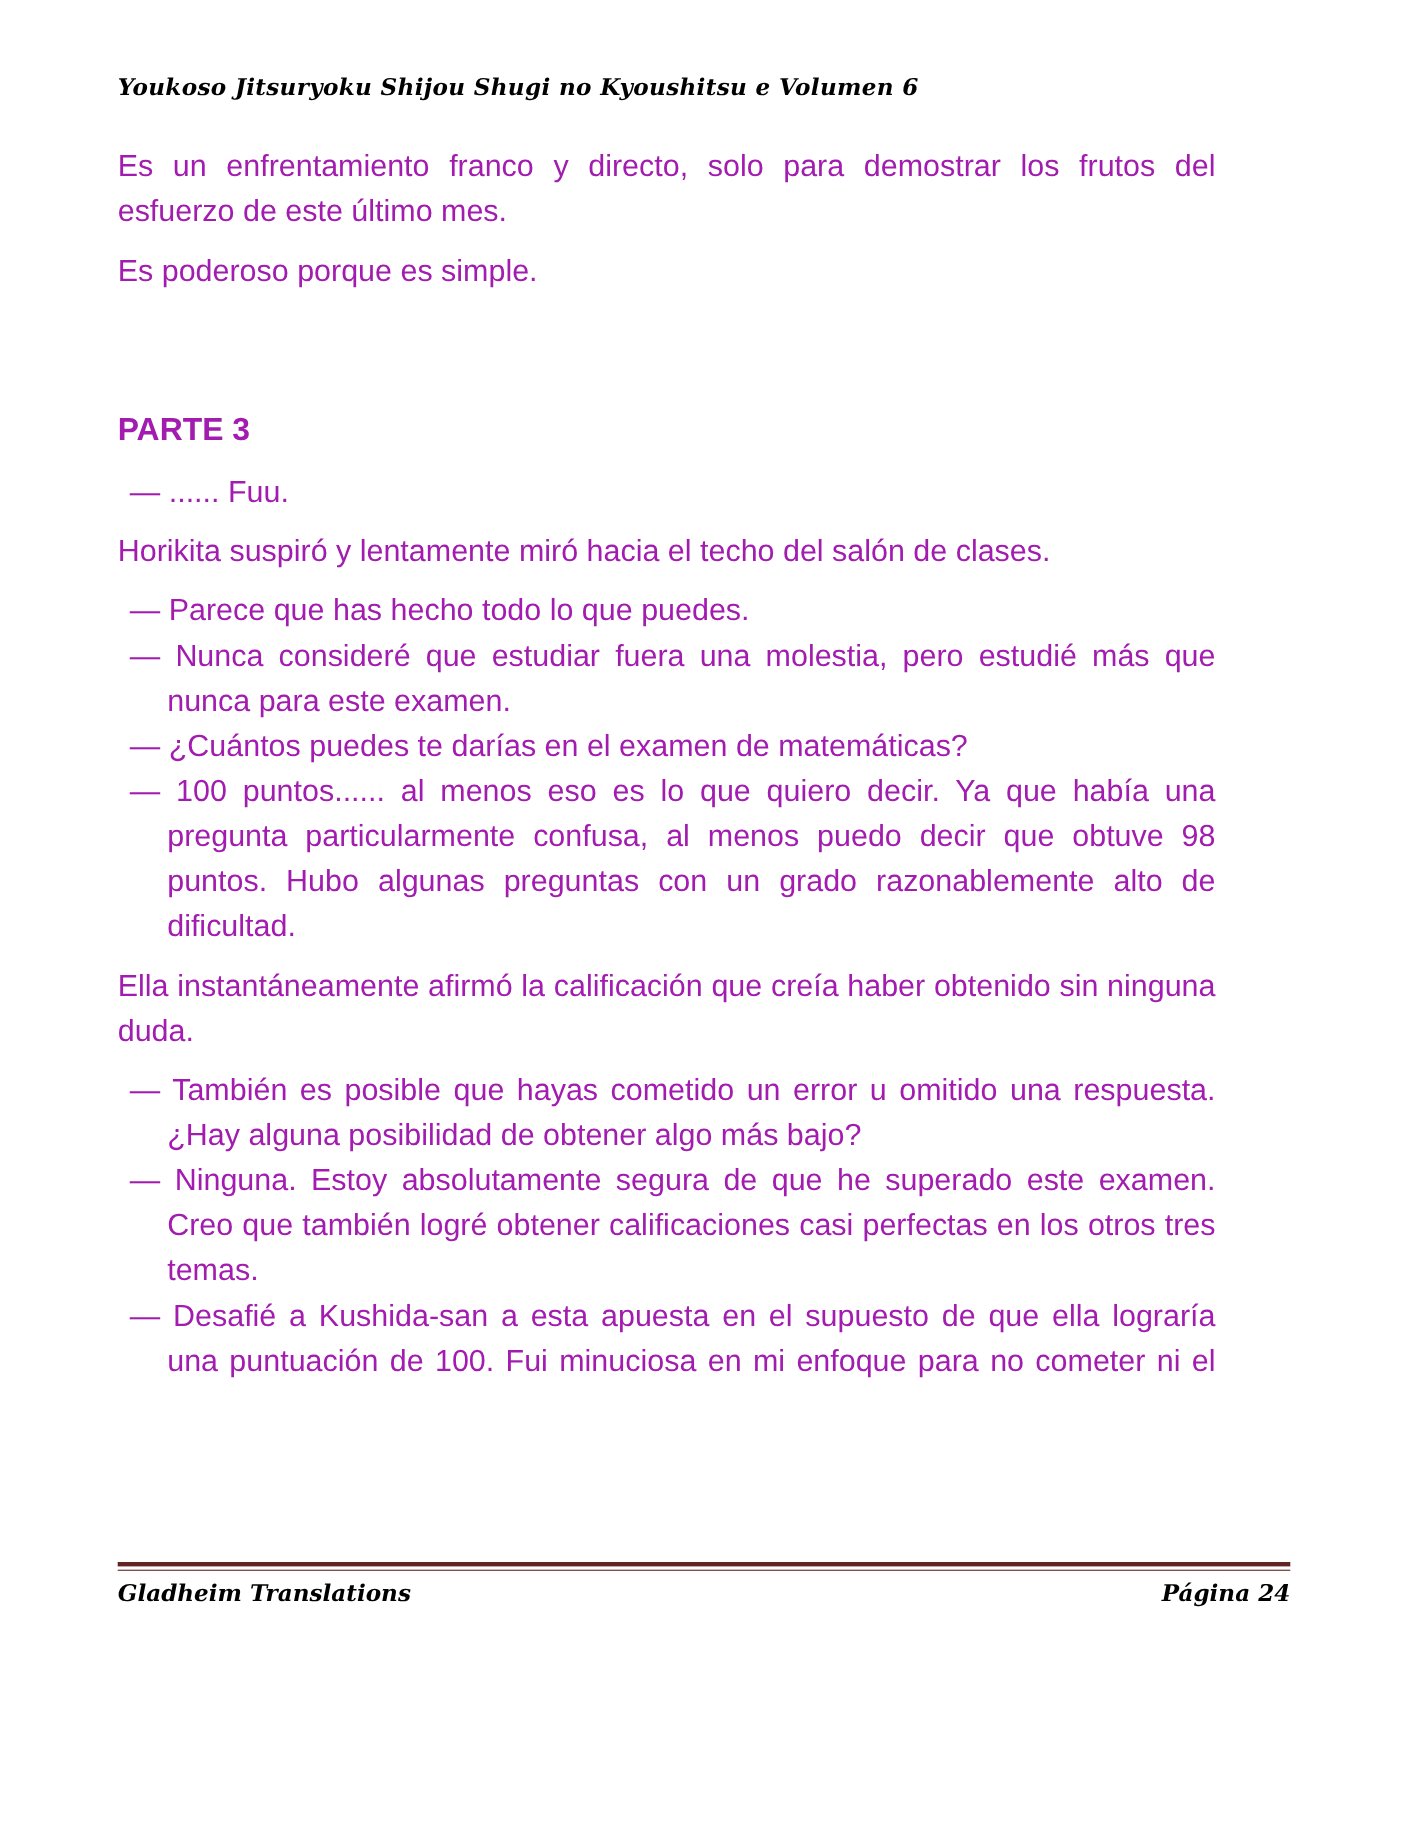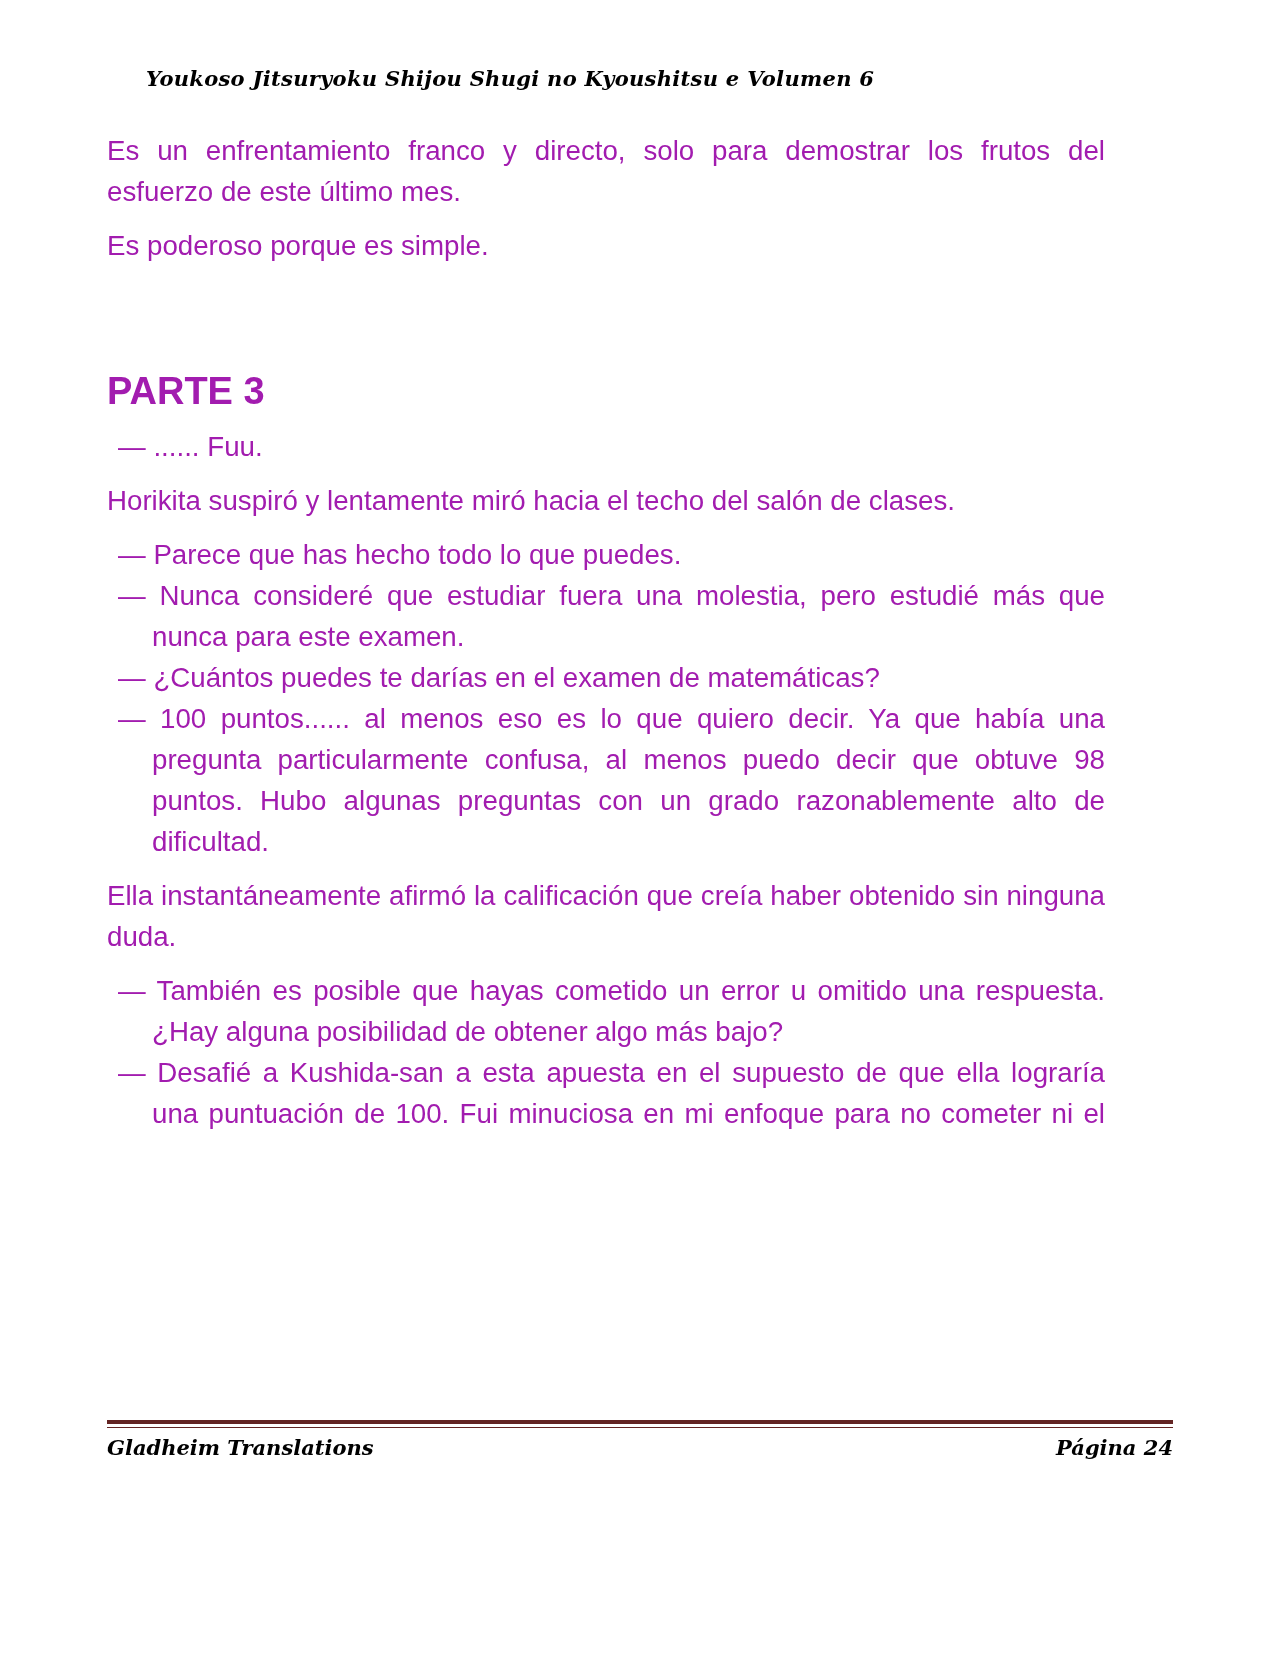--- a/index.html
+++ b/index.html
@@ -26,21 +26,20 @@
     left: 107px;
     width: 1066px;
   }
   .header-title {
     font-family: "DejaVu Serif", "Liberation Serif", serif;
     font-weight: bold;
     font-style: italic;
     font-size: 21px;
     letter-spacing: 0.3px;
     color: #000000;
-    margin-left: 39px;
   }
 
   
   .doc-content {
     position: absolute;
     top: 130px;
     left: 107px;
     width: 998px;
     font-size: 27.7px;
     line-height: 41px;
@@ -57,21 +56,21 @@
   .para {
     margin: 0 0 13px 0;
     text-align: justify;
   }
 
   .dialogue-group {
     margin: 0 0 13px 0;
   }
 
   .section-heading {
-    font-size: 38px;
+    font-size: 29px;
     font-weight: bold;
     line-height: 41px;
     margin: 105px 0 14px 0;
     text-align: left;
   }
 
   
   .continues {
     text-align-last: justify;
   }
@@ -126,20 +125,21 @@
       <p class="dialogue">— Parece que has hecho todo lo que puedes.</p>
       <p class="dialogue">— Nunca consideré que estudiar fuera una molestia, pero estudié más que nunca para este examen.</p>
       <p class="dialogue">— ¿Cuántos puedes te darías en el examen de matemáticas?</p>
       <p class="dialogue">— 100 puntos...... al menos eso es lo que quiero decir. Ya que había una pregunta particularmente confusa, al menos puedo decir que obtuve 98 puntos. Hubo algunas preguntas con un grado razonablemente alto de dificultad.</p>
     </div>
 
     <p class="para">Ella instantáneamente afirmó la calificación que creía haber obtenido sin ninguna duda.</p>
 
     <div class="dialogue-group">
       <p class="dialogue">— También es posible que hayas cometido un error u omitido una respuesta. ¿Hay alguna posibilidad de obtener algo más bajo?</p>
+      <p class="dialogue">— Ninguna. Estoy absolutamente segura de que he superado este examen. Creo que también logré obtener calificaciones casi perfectas en los otros tres temas.</p>
       <p class="dialogue continues">— Desafié a Kushida-san a esta apuesta en el supuesto de que ella lograría una puntuación de 100. Fui minuciosa en mi enfoque para no cometer ni el</p>
     </div>
 
   </main>
 
   <footer class="doc-footer">
     <div class="footer-rule"></div>
     <div class="footer-row">
       <span class="footer-left">Gladheim Translations</span>
       <span class="footer-right">Página 24</span>

